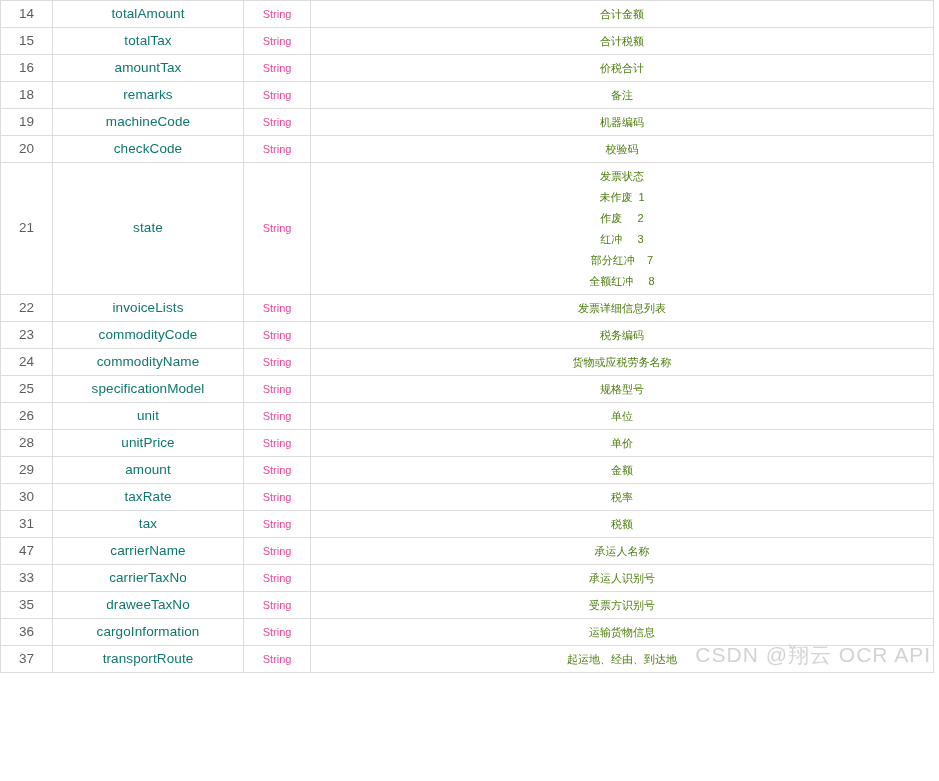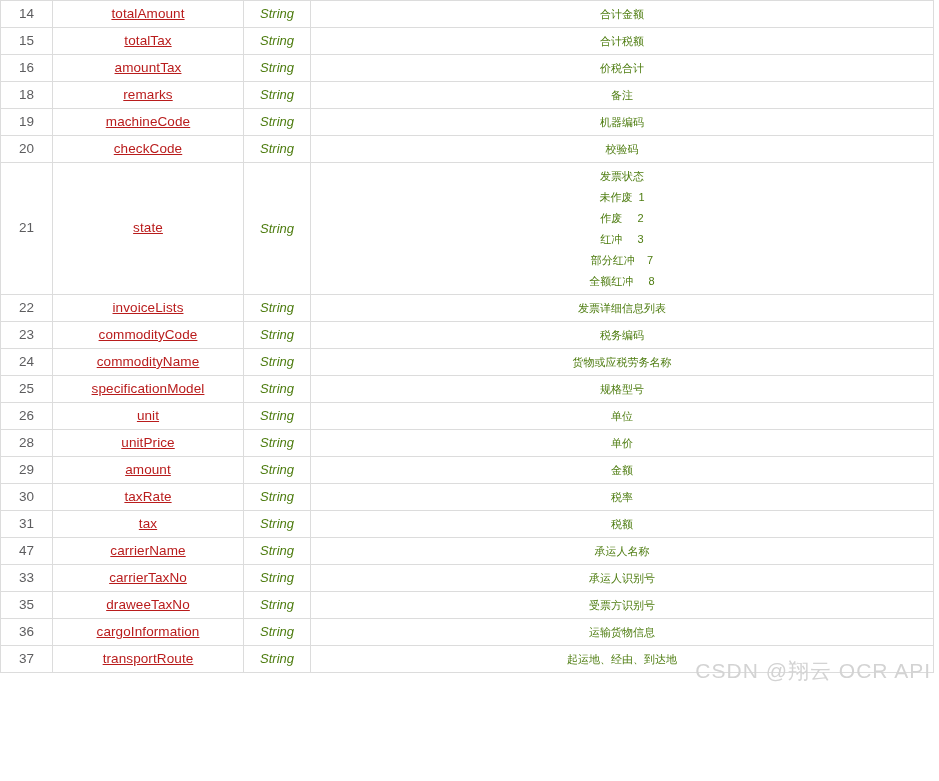--- a/index.html
+++ b/index.html
@@ -47,28 +47,26 @@
     box-sizing: border-box;
     background: #ffffff;
   }
   table.spec-table td.idx {
     border-left: 1px solid #dcdcdc;
     color: #5d5d5f;
     font-size: 13.5px;
   }
   table.spec-table td.field {
     font-size: 13.5px;
-    color: #b91c1c;
+    color: #0f766e;
     letter-spacing: 0.1px;
-    text-decoration: underline;
   }
   table.spec-table td.type {
-    font-size: 13px;
-    color: #4d7c0f;
-    font-style: italic;
+    font-size: 11px;
+    color: #ec4899;
   }
   table.spec-table td.desc {
     font-size: 11px;
     color: #4d7c0f;
   }
 
   
   table.spec-table tr.tall td { height: 132px; }
 
   .state-block {
@@ -78,21 +76,21 @@
   }
   .state-block .ln {
     display: block;
     white-space: pre;
   }
 
   
   .watermark {
     position: absolute;
     right: 8px;
-    bottom: 6px;
+    bottom: 22px;
     color: #d3d3d3;
     font-size: 21px;
     letter-spacing: 1px;
     font-family: "Liberation Sans", "DejaVu Sans", sans-serif;
     white-space: pre;
     user-select: none;
     pointer-events: none;
   }
 </style>
 </head>

